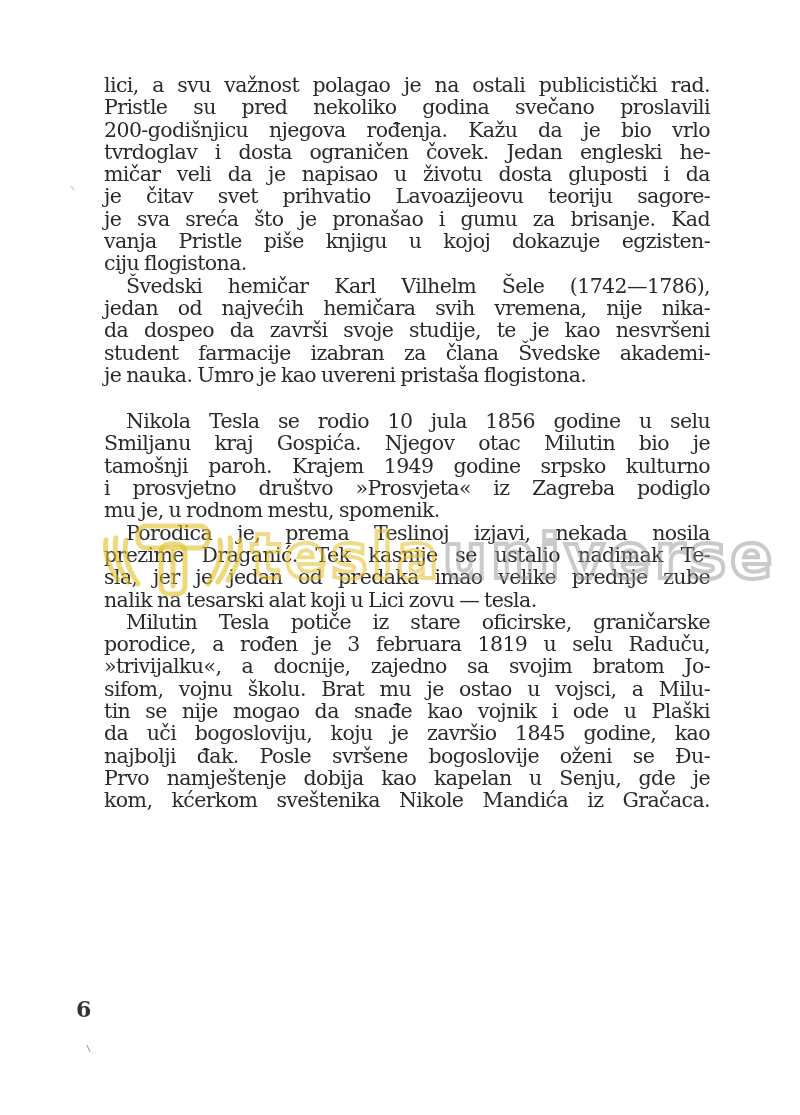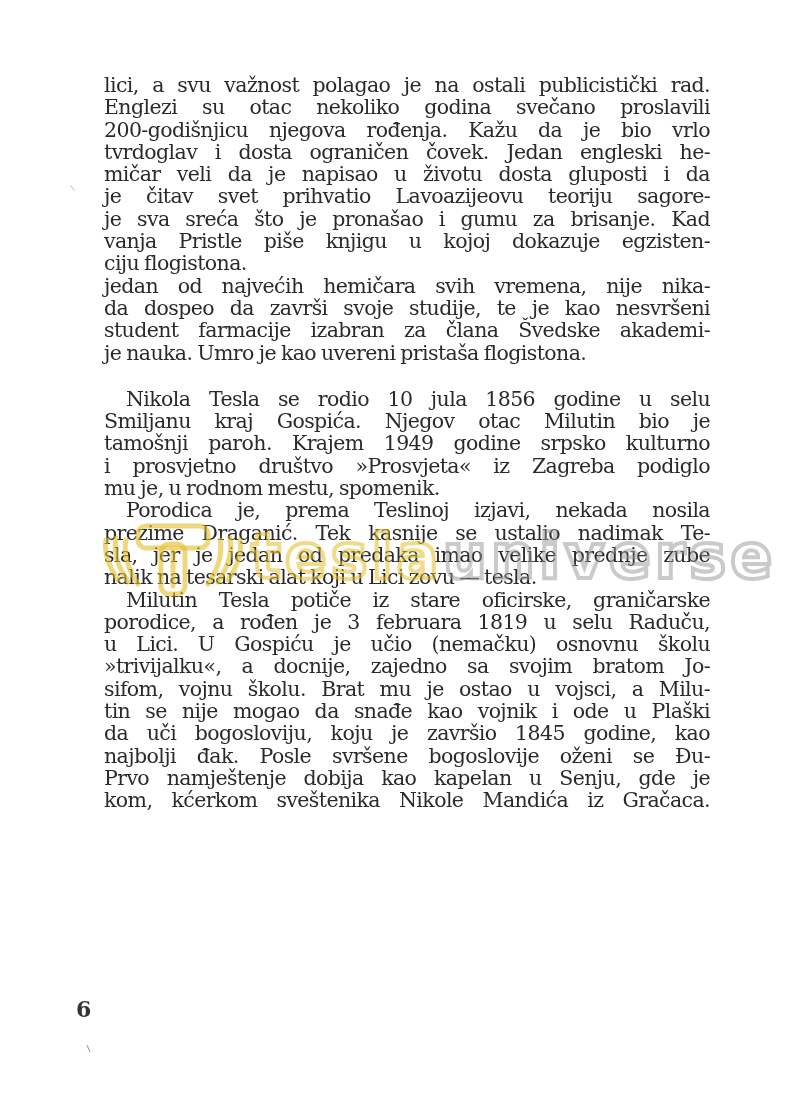--- a/index.html
+++ b/index.html
@@ -30,30 +30,31 @@
   }
   .wm-text .grey { -webkit-text-stroke: 4px rgba(150, 150, 150, 0.5); }
 </style>
 </head>
 <body>
 
 <div class="page">
   <div class="text-block" id="text-block">
       <div>
         <div class="line">lici, a svu važnost polagao je na ostali publicistički rad.</div>
-        <div class="line">Englezi su otac nekoliko godina svečano proslavili</div>
+        <div class="line">Pristle su pred nekoliko godina svečano proslavili</div>
         <div class="line">200-godišnjicu njegova rođenja. Kažu da je bio vrlo</div>
         <div class="line">tvrdoglav i dosta ograničen čovek. Jedan engleski he-</div>
         <div class="line">mičar veli da je napisao u životu dosta gluposti i da</div>
         <div class="line">je čitav svet prihvatio Lavoazijeovu teoriju sagore-</div>
         <div class="line">je sva sreća što je pronašao i gumu za brisanje. Kad</div>
         <div class="line">vanja Pristle piše knjigu u kojoj dokazuje egzisten-</div>
         <div class="line last">ciju flogistona.</div>
       </div>
       <div>
+        <div class="line indent">Švedski hemičar Karl Vilhelm Šele (1742—1786),</div>
         <div class="line">jedan od najvećih hemičara svih vremena, nije nika-</div>
         <div class="line">da dospeo da završi svoje studije, te je kao nesvršeni</div>
         <div class="line">student farmacije izabran za člana Švedske akademi-</div>
         <div class="line last">je nauka. Umro je kao uvereni pristaša flogistona.</div>
       </div>
       <div class="gap"></div>
       <div>
         <div class="line indent">Nikola Tesla se rodio 10 jula 1856 godine u selu</div>
         <div class="line">Smiljanu kraj Gospića. Njegov otac Milutin bio je</div>
         <div class="line">tamošnji paroh. Krajem 1949 godine srpsko kulturno</div>
@@ -62,21 +63,20 @@
       </div>
       <div>
         <div class="line indent">Porodica je, prema Teslinoj izjavi, nekada nosila</div>
         <div class="line">prezime Draganić. Tek kasnije se ustalio nadimak Te-</div>
         <div class="line">sla, jer je jedan od predaka imao velike prednje zube</div>
         <div class="line last">nalik na tesarski alat koji u Lici zovu — tesla.</div>
       </div>
       <div>
         <div class="line indent">Milutin Tesla potiče iz stare oficirske, graničarske</div>
         <div class="line">porodice, a rođen je 3 februara 1819 u selu Raduču,</div>
-        <div class="line">u Lici. U Gospiću je učio (nemačku) osnovnu školu</div>
         <div class="line">»trivijalku«, a docnije, zajedno sa svojim bratom Jo-</div>
         <div class="line">sifom, vojnu školu. Brat mu je ostao u vojsci, a Milu-</div>
         <div class="line">tin se nije mogao da snađe kao vojnik i ode u Plaški</div>
         <div class="line">da uči bogosloviju, koju je završio 1845 godine, kao</div>
         <div class="line">najbolji đak. Posle svršene bogoslovije oženi se Đu-</div>
         <div class="line">Prvo namještenje dobija kao kapelan u Senju, gde je</div>
         <div class="line">kom, kćerkom sveštenika Nikole Mandića iz Gračaca.</div>
       </div>
     </div>
 

